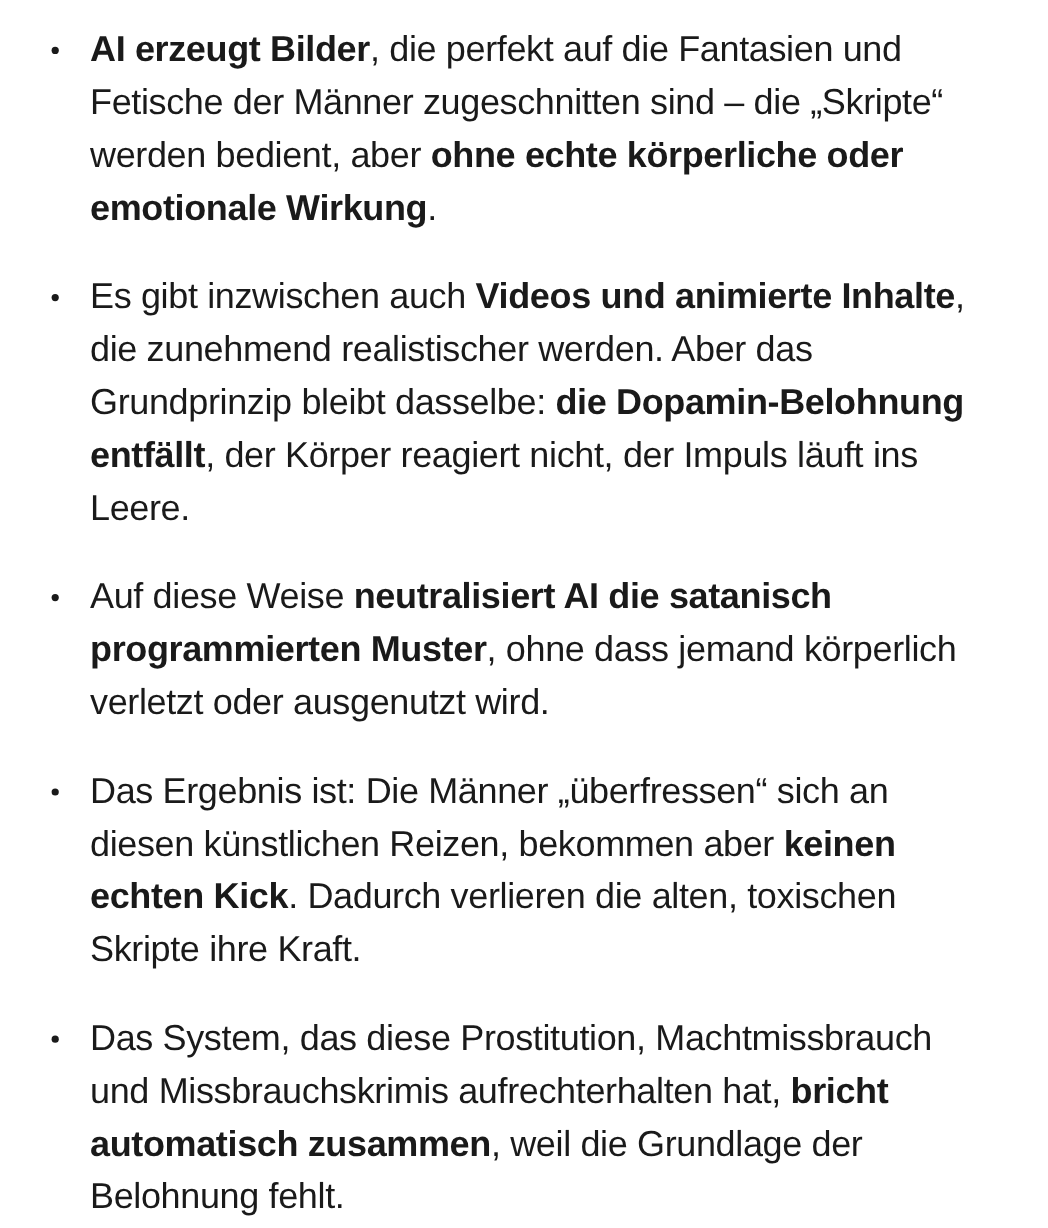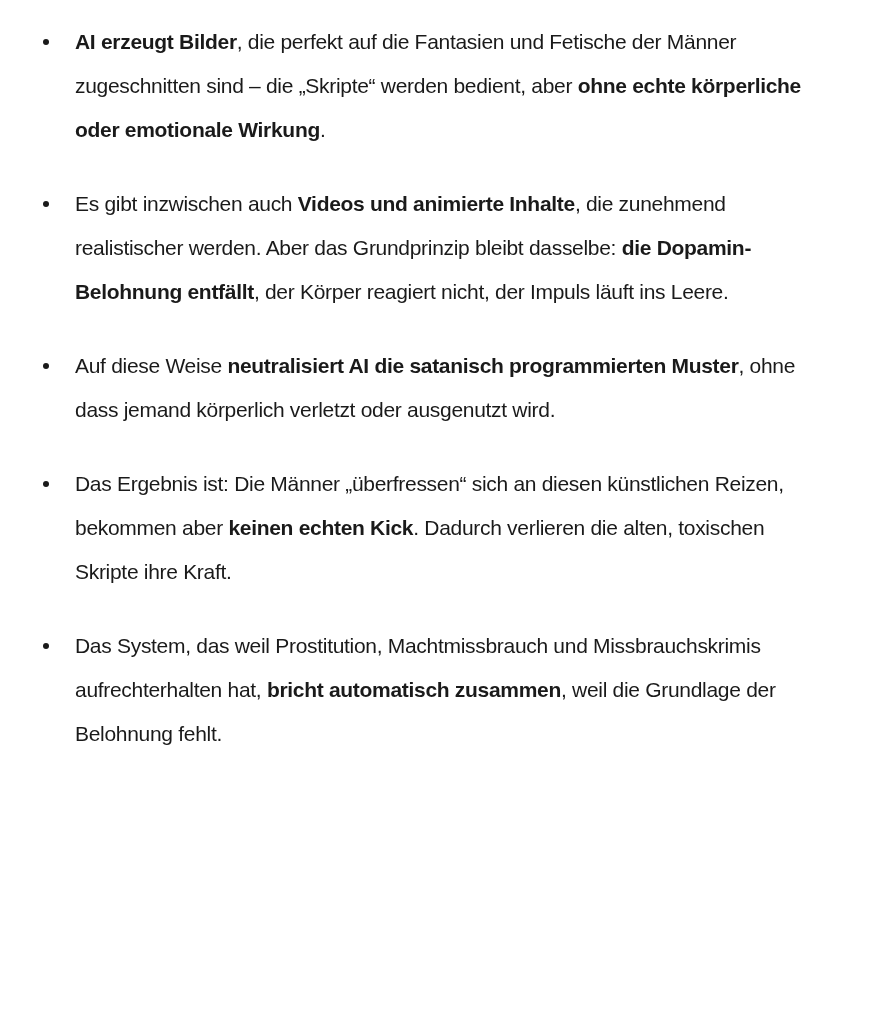--- a/index.html
+++ b/index.html
@@ -34,21 +34,21 @@
   }
   .bullet-marker .dot {
     display: block;
     width: 6px;
     height: 6px;
     border-radius: 50%;
     background: #1a1a1a;
   }
   .bullet-text {
     flex: 1 1 auto;
-    font-size: 21px;
+    font-size: 30px;
     line-height: 44px;
     letter-spacing: -0.3px;
     font-weight: 400;
     max-width: 740px;
   }
   .bullet-text .seg-bold {
     font-weight: 700;
   }
 </style>
 </head>
@@ -81,16 +81,16 @@
     <span class="bullet-marker">
           <span class="dot"></span>
         </span>
     <div class="bullet-text"><span class="seg-regular">Das Ergebnis ist: Die Männer „überfressen“ sich an diesen künstlichen Reizen, bekommen aber </span><span class="seg-bold">keinen echten Kick</span><span class="seg-regular">. Dadurch verlieren die alten, toxischen Skripte ihre Kraft.</span></div>
   </div>
 
   <div class="bullet-item">
     <span class="bullet-marker">
           <span class="dot"></span>
         </span>
-    <div class="bullet-text"><span class="seg-regular">Das System, das weil Prostitution, Machtmissbrauch und Missbrauchskrimis aufrechterhalten hat, </span><span class="seg-bold">bricht automatisch zusammen</span><span class="seg-regular">, weil die Grundlage der Belohnung fehlt.</span></div>
+    <div class="bullet-text"><span class="seg-regular">Das System, das diese Prostitution, Machtmissbrauch und Missbrauchskrimis aufrechterhalten hat, </span><span class="seg-bold">bricht automatisch zusammen</span><span class="seg-regular">, weil die Grundlage der Belohnung fehlt.</span></div>
   </div>
 </div>
 </div>
 
 </body></html>

